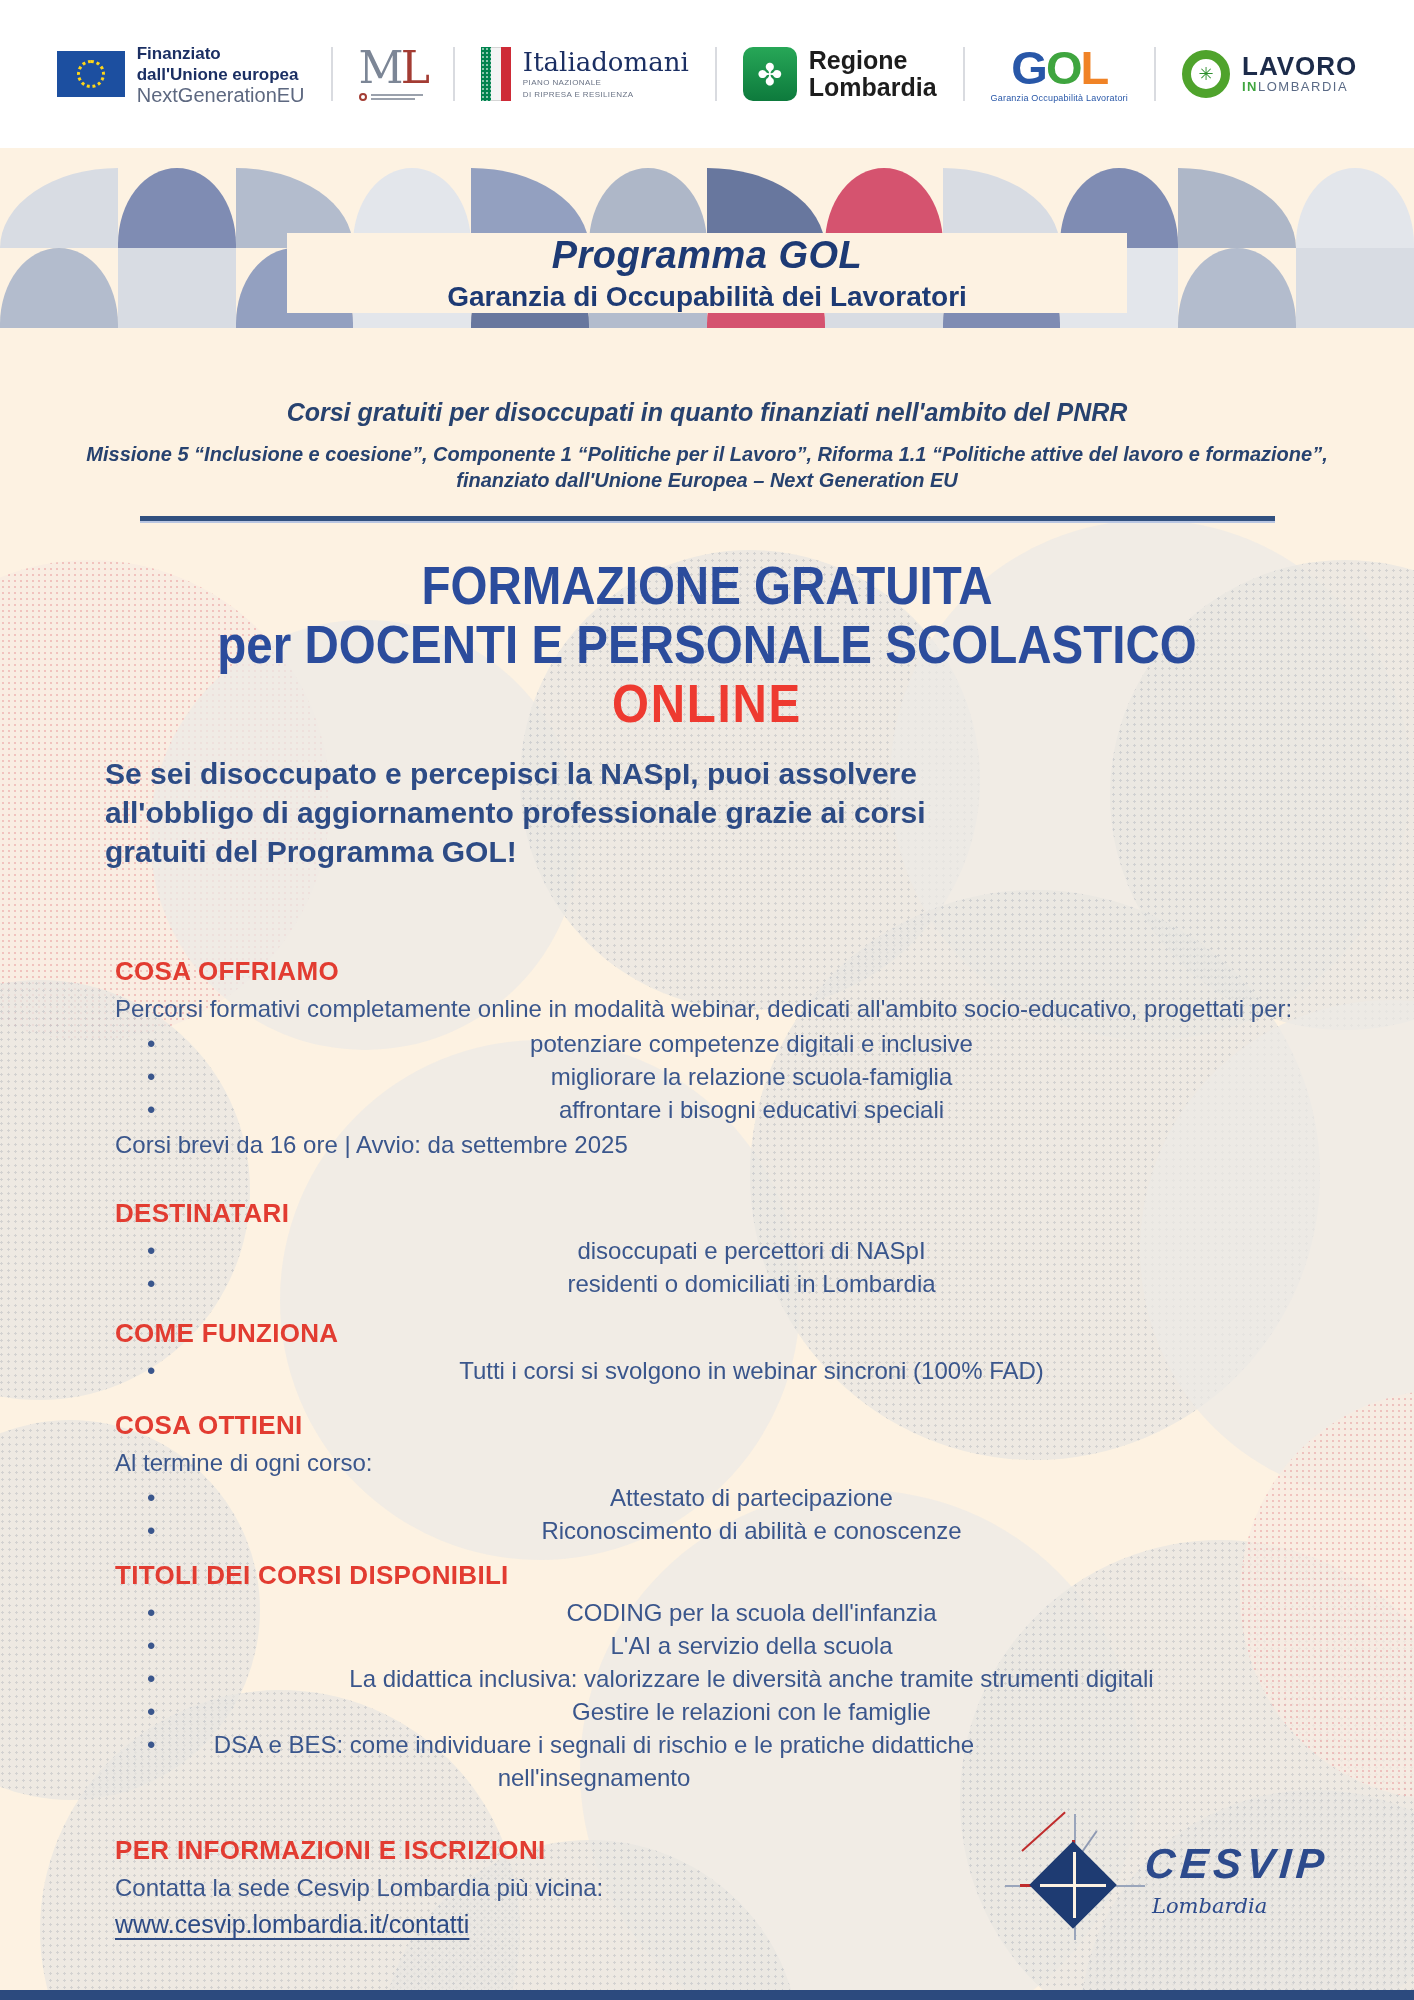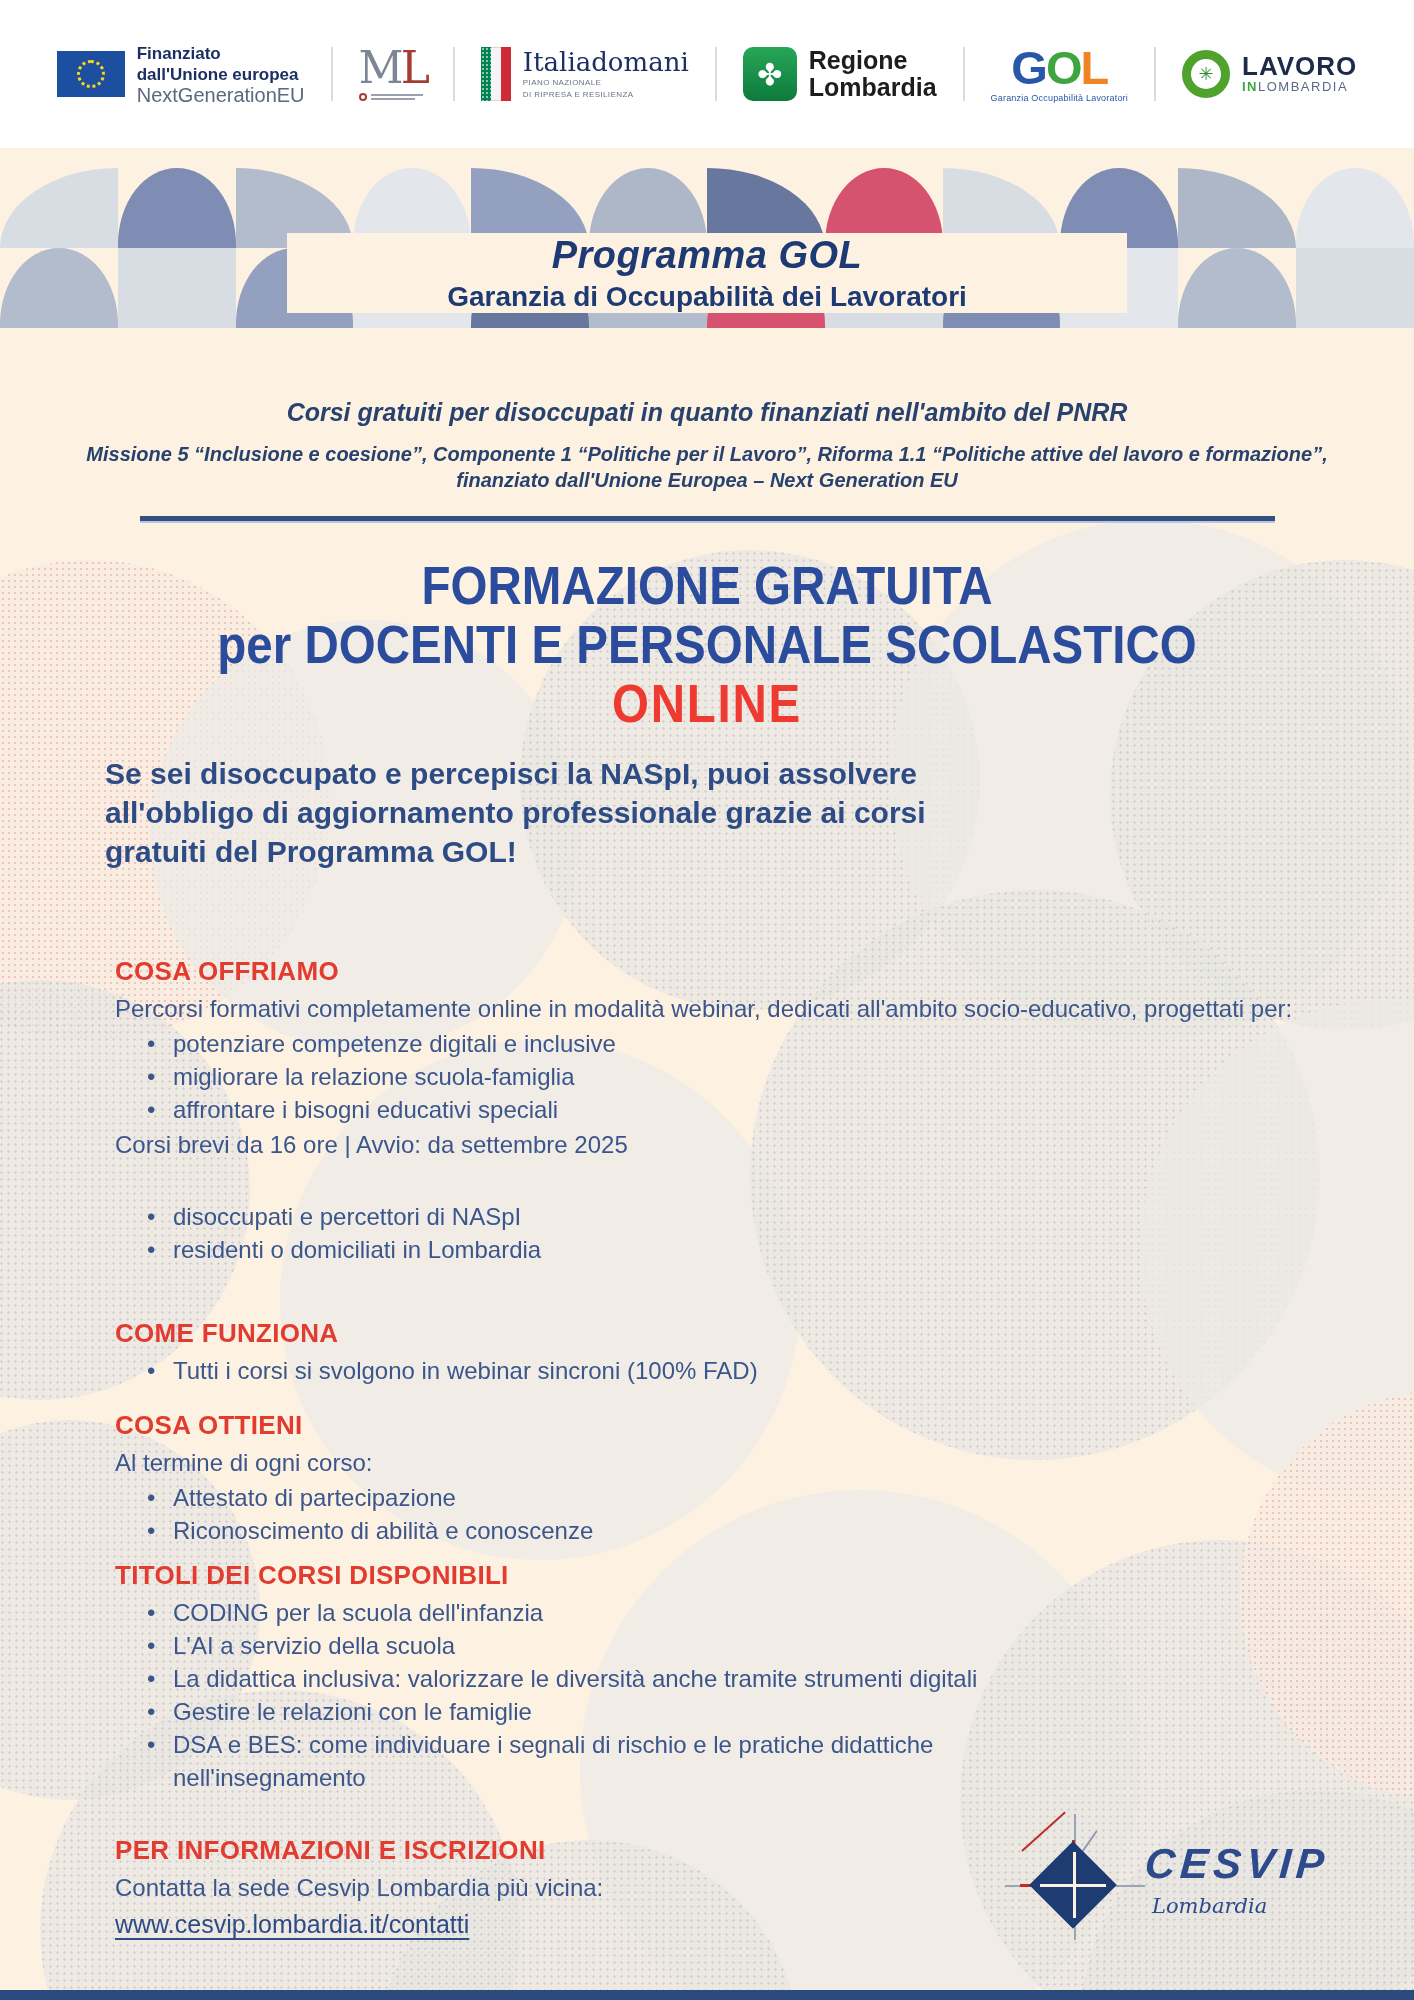--- a/index.html
+++ b/index.html
@@ -92,21 +92,21 @@
   .hero { position:absolute; top:556px; left:0; width:1414px; text-align:center; }
   .hero-line { display:block; font-weight:bold; font-size:54px; line-height:59px; color:#2b4c9c;
     transform:scaleX(.88); transform-origin:center; letter-spacing:0; }
   .hero-line.red { color:#ee3a30; letter-spacing:2px; }
   .intro { position:absolute; top:754px; left:105px; width:1210px;
     color:#2d4b85; font-size:30px; font-weight:bold; line-height:39px; }
   .section { position:absolute; left:115px; width:1215px; color:#3a568c; }
   .section h3 { font-size:26px; font-weight:bold; color:#e23c31; line-height:30px; margin-bottom:6px; letter-spacing:.3px; }
   .section .body { font-size:24px; line-height:33px; }
   .section ul { list-style:none; margin-top:2px; }
-  .section li { position:relative; padding-left:58px; font-size:24px; line-height:33px; }
+  .section li { position:relative; padding-left:58px; font-size:24px; line-height:33px;text-align:center; }
   .section li::before { content:"•"; position:absolute; left:32px; top:0; color:#3a568c; }
   .section .outro { font-size:24px; line-height:33px; margin-top:2px; }
   .footer-link { color:#2d4b85; text-decoration:underline; text-underline-offset:5px;
     font-size:25px; line-height:40px; cursor:pointer; }
   
   .cesvip { position:absolute; left:1000px; top:1812px; width:340px; height:140px; z-index:4; }
   .cesvip-mark { position:absolute; left:20px; top:10px; width:110px; height:110px; }
   .cm-hline { position:absolute; left:-15px; top:63px; width:140px; height:2px; background:#9aa5bb; }
   .cm-vline { position:absolute; left:54px; top:-8px; width:2px; height:126px; background:#9aa5bb; }
   .cm-d1 { position:absolute; left:60px; top:4px; width:2px; height:55px; background:#8f9ab3; transform:rotate(35deg); }
@@ -355,20 +355,21 @@
       <p class="body">Percorsi formativi completamente online in modalità webinar, dedicati all'ambito socio-educativo, progettati per:</p>
       <ul>
         <li>potenziare competenze digitali e inclusive</li>
         <li>migliorare la relazione scuola-famiglia</li>
         <li>affrontare i bisogni educativi speciali</li>
       </ul>
       <p class="outro">Corsi brevi da 16 ore | Avvio: da settembre 2025</p>
     </div>
 
     <div class="section" style="top:1198px">
+      <h3>DESTINATARI</h3>
       <ul>
         <li>disoccupati e percettori di NASpI</li>
         <li>residenti o domiciliati in Lombardia</li>
       </ul>
     </div>
 
     <div class="section" style="top:1318px">
       <h3>COME FUNZIONA</h3>
       <ul>
         <li>Tutti i corsi si svolgono in webinar sincroni (100% FAD)</li>

